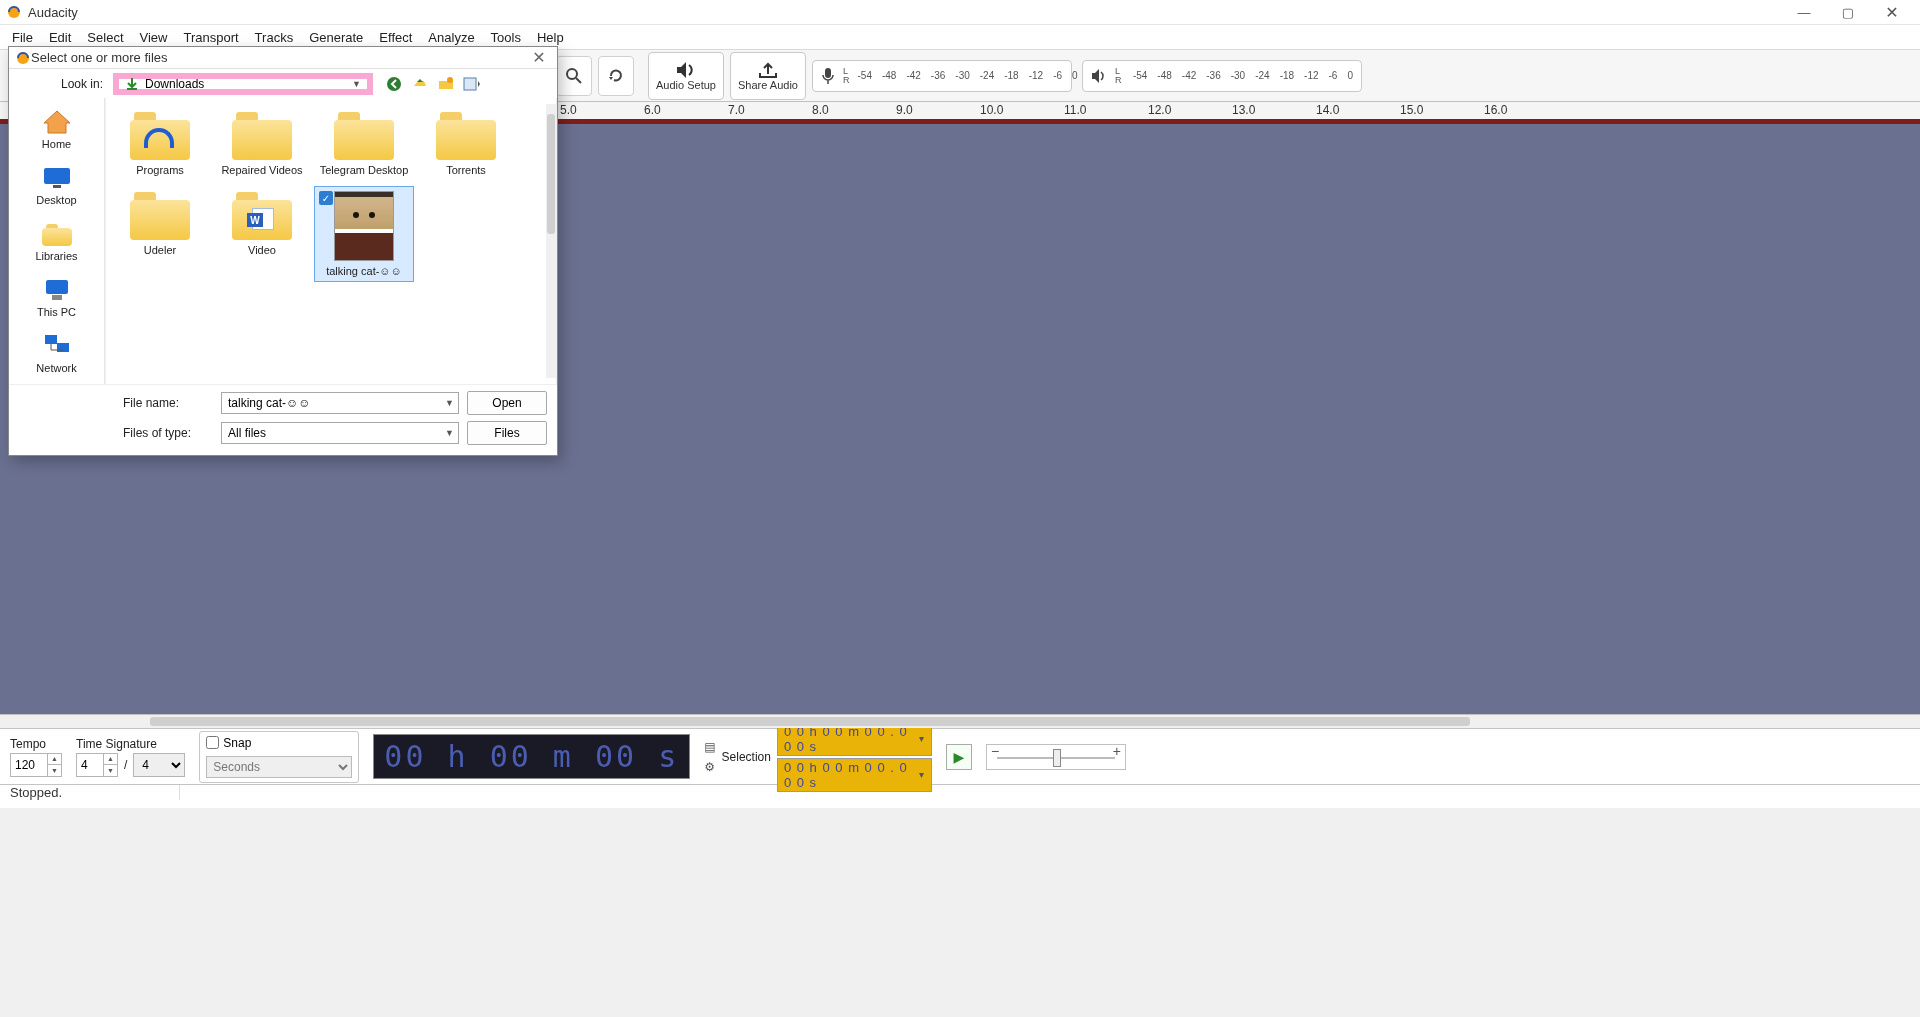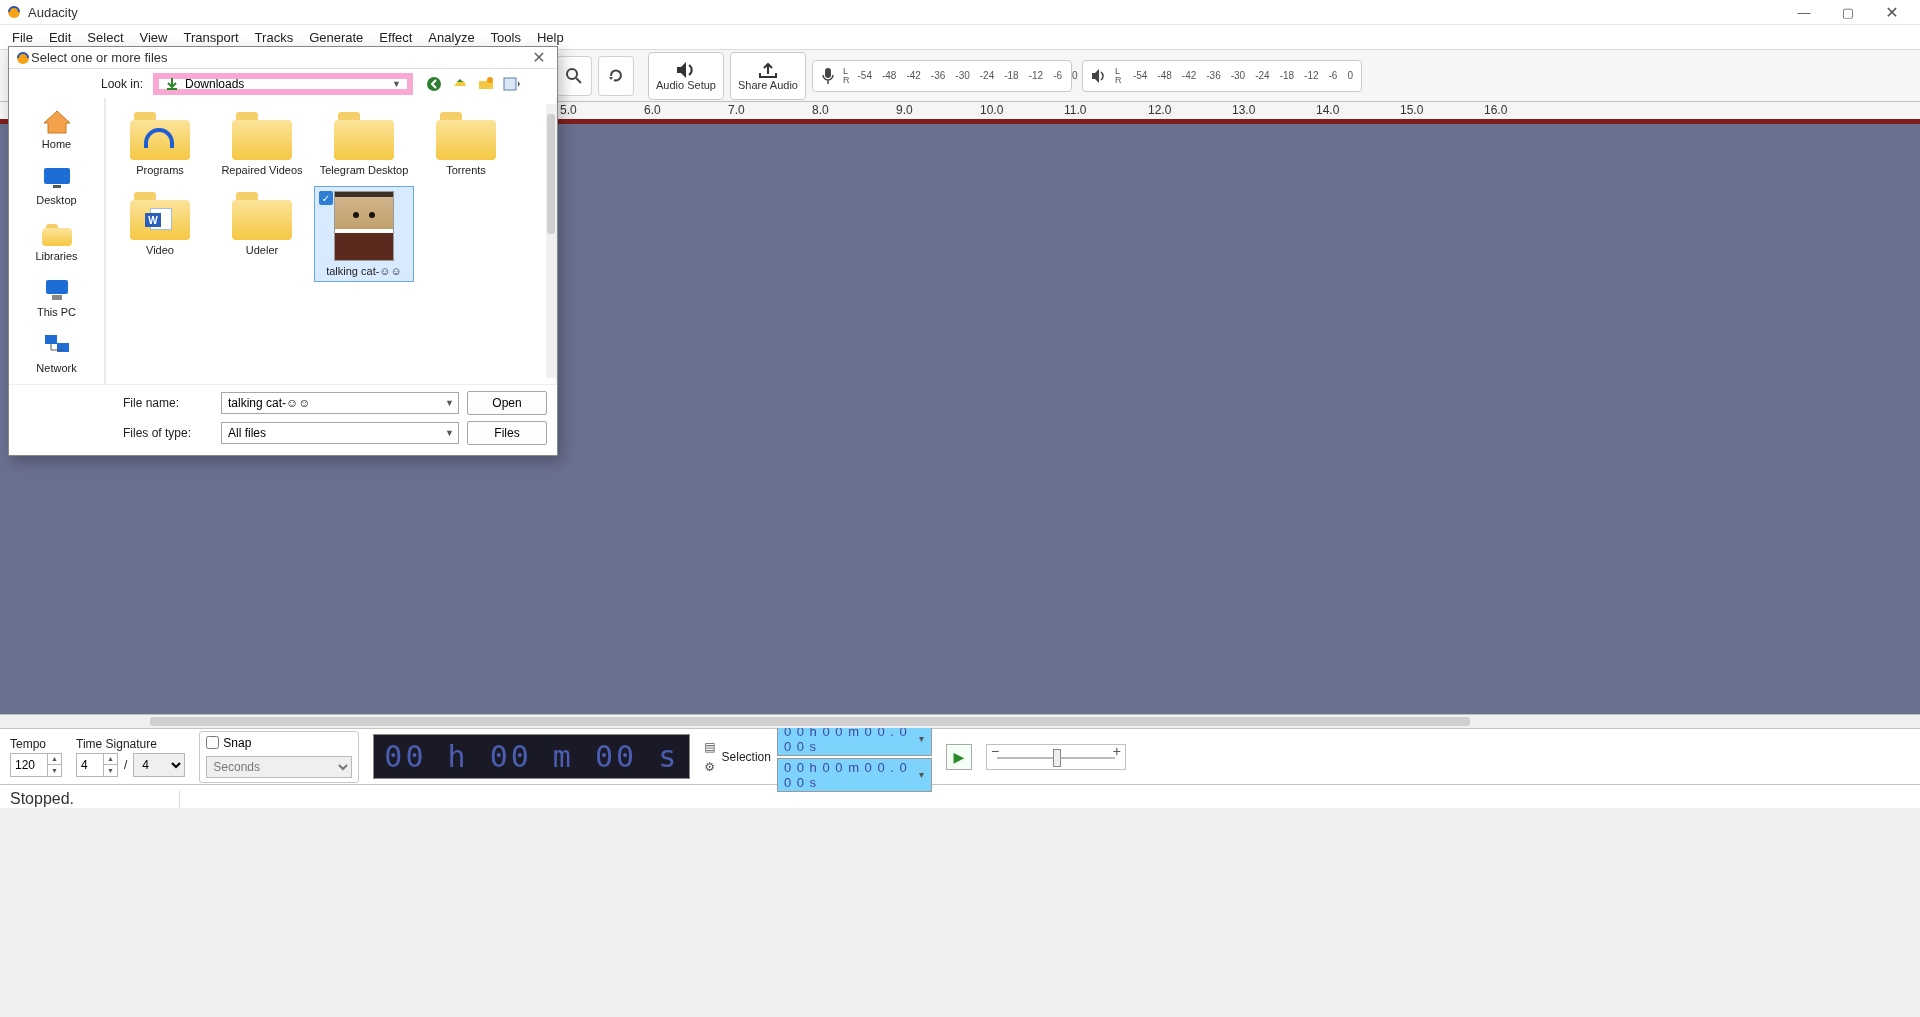--- a/index.html
+++ b/index.html
@@ -46,41 +46,41 @@
 .spinner .arrows div:last-child { border-bottom: none; }
 
 .snap-box { border: 1px solid #c7c7c7; border-radius: 3px; padding: 4px 6px; width: 160px; background: #fff; }
 .snap-box .chk { display: flex; align-items: center; gap: 4px; font-size: 12px; margin-bottom: 6px; }
 .snap-box select { width: 100%; font-size: 12px; border: 1px solid #bbb; padding: 2px; color: #777; }
 
 .timecode-big { background: #1a1a26; color: #4a5db0; font-family: "Consolas", monospace; font-size: 30px; letter-spacing: 3px; padding: 4px 10px; border: 1px solid #888; }
 
 .sel-group { display: flex; align-items: center; gap: 6px; }
 .sel-group .lbl { font-size: 12px; color: #222; }
-.tc-small { background: #7dd3fc; border: 1px solid #999; font-family: monospace; font-size: 13px; padding: 1px 6px; letter-spacing: 1px; color: #3d47a0; width: 155px; display: flex; align-items: center; justify-content: space-between; }
+.tc-small { background: #eab308; border: 1px solid #999; font-family: monospace; font-size: 13px; padding: 1px 6px; letter-spacing: 1px; color: #3d47a0; width: 155px; display: flex; align-items: center; justify-content: space-between; }
 .tc-small .dd { color: #555; font-size: 10px; }
 .sel-icons { display: flex; flex-direction: column; gap: 6px; color: #555; font-size: 12px; }
 
 .play-mini { width: 26px; height: 26px; border: 1px solid #aaa; background: #f6fff6; display: flex; align-items: center; justify-content: center; color: #2a8a2a; font-size: 14px; }
 .speed-slider { width: 140px; height: 26px; border: 1px solid #c0c0c0; display: flex; align-items: center; justify-content: center; position: relative; background: #fff; }
 .speed-slider .track { position: absolute; left: 10px; right: 10px; top: 50%; height: 2px; background: #bbb; }
 .speed-slider .thumb { position: absolute; left: 48%; top: 4px; width: 8px; height: 18px; background: #eee; border: 1px solid #888; }
 .speed-slider::before { content: "−"; position: absolute; left: 4px; top: -2px; font-size: 14px; color: #555; }
 .speed-slider::after { content: "+"; position: absolute; right: 4px; top: -2px; font-size: 14px; color: #555; }
 
 
-.statusbar { height: 24px; background: #fff; border-top: 1px solid #c4c4c4; display: flex; align-items: flex-end; padding: 0 10px; font-size: 16px; color: #333; }
+.statusbar { height: 24px; background: #fff; border-top: 1px solid #c4c4c4; display: flex; align-items: flex-start; padding: 0 10px; font-size: 13px; color: #333; }
 .statusbar .cell1 { width: 170px; border-right: 1px solid #ddd; }
 
 
 .file-dialog { position: absolute; left: 8px; top: 46px; width: 550px; height: 410px; background: #fff; border: 1px solid #888; box-shadow: 4px 6px 14px rgba(0,0,0,0.25); z-index: 100; display: flex; flex-direction: column; }
 .fd-title { height: 28px; display: flex; align-items: center; padding: 0 6px; border-bottom: 1px solid #e0e0e0; }
 .fd-title .t { flex: 1; font-size: 13px; color: #333; }
 .fd-title .close { width: 24px; text-align: center; color: #666; font-size: 16px; }
-.fd-nav { height: 36px; display: flex; align-items: center; padding: 0 10px; gap: 10px; margin-left: 40px; }
+.fd-nav { height: 36px; display: flex; align-items: center; padding: 0 10px; gap: 10px; }
 .fd-nav .lbl { font-size: 12px; color: #222; width: 84px; text-align: right; }
 .fd-nav .combo { flex: 1; border: 6px solid #f9a8d4; height: 22px; display: flex; align-items: center; padding: 0 6px; gap: 6px; font-size: 12px; max-width: 260px; }
 .fd-nav .combo .dd { margin-left: auto; color: #555; font-size: 9px; }
 .fd-nav .icons { display: flex; gap: 4px; }
 .fd-nav .icons .ico { width: 22px; height: 22px; display: flex; align-items: center; justify-content: center; border: 1px solid transparent; font-size: 14px; }
 
 .fd-body { flex: 1; display: flex; }
 .fd-places { width: 96px; background: #fff; border-right: 1px solid #e7e7e7; display: flex; flex-direction: column; align-items: center; padding: 6px 0; gap: 6px; }
 .place { display: flex; flex-direction: column; align-items: center; gap: 2px; font-size: 11px; color: #222; padding: 4px; width: 80px; }
 .place .pic { width: 32px; height: 28px; display: flex; align-items: center; justify-content: center; }
@@ -433,30 +433,30 @@
         <div class="folder-icon">
             <div class="tab"></div>
             <div class="body"></div>
           </div>
         <span>Torrents</span>
       </div>
       <div class="file-item">
         <div class="folder-icon">
             <div class="tab"></div>
             <div class="body"></div>
+          </div>
+        <span>Udeler</span>
+      </div>
+      <div class="file-item">
+        <div class="folder-icon">
+            <div class="tab"></div>
+            <div class="body"></div>
             <div class="overlay-doc"></div>
           </div>
         <span>Video</span>
-      </div>
-      <div class="file-item">
-        <div class="folder-icon">
-            <div class="tab"></div>
-            <div class="body"></div>
-          </div>
-        <span>Udeler</span>
       </div>
       <div class="file-item sel">
         <div class="chk">✓</div>
         <div class="thumb-cat"></div>
         <span>talking cat-☺☺</span>
       </div>
       <div class="vscroll">
           <div class="th"></div>
         </div>
     </div>

